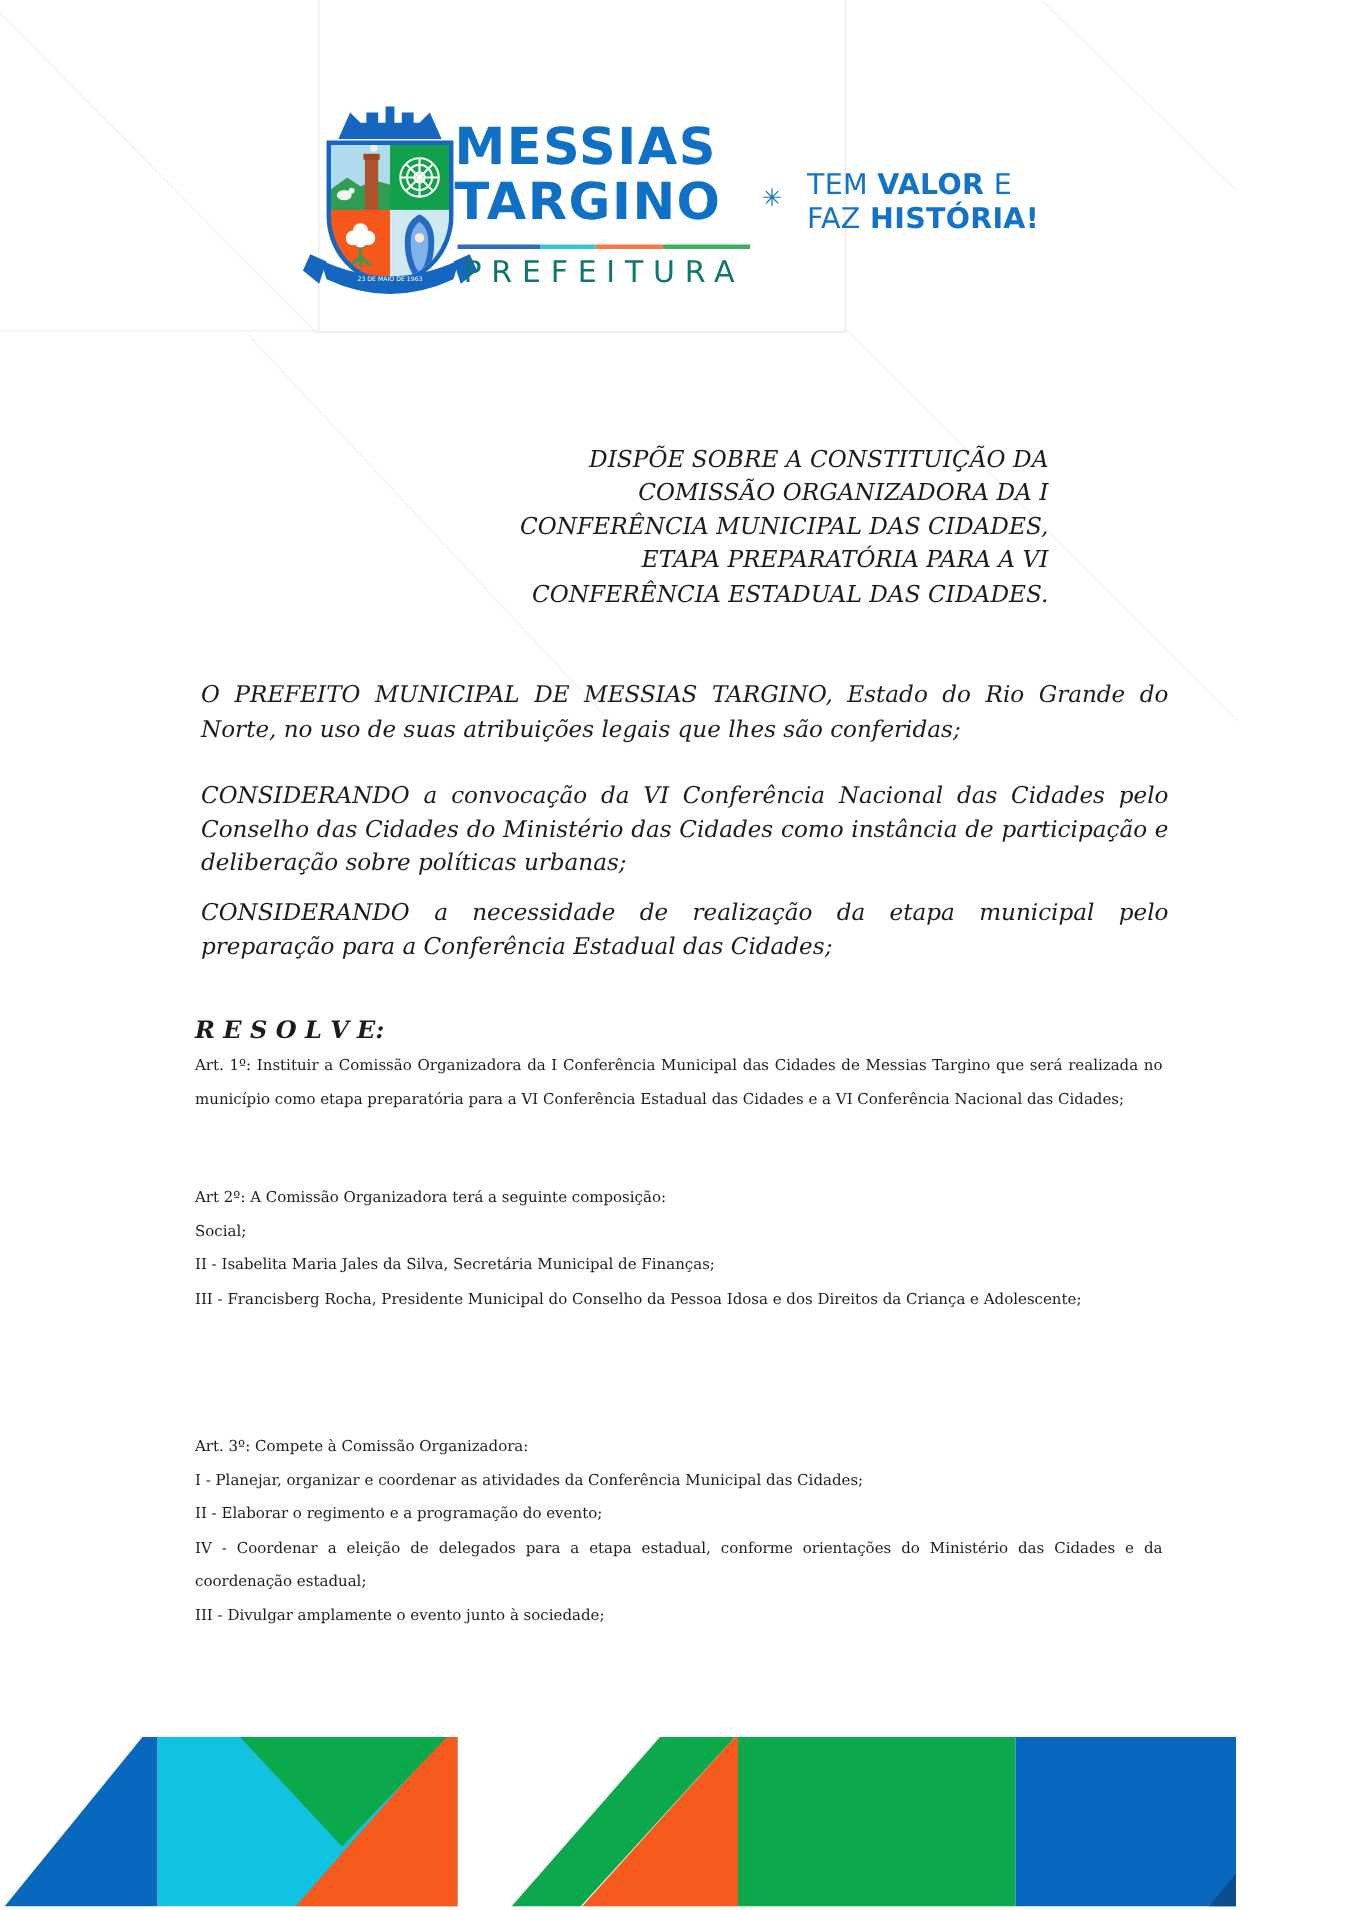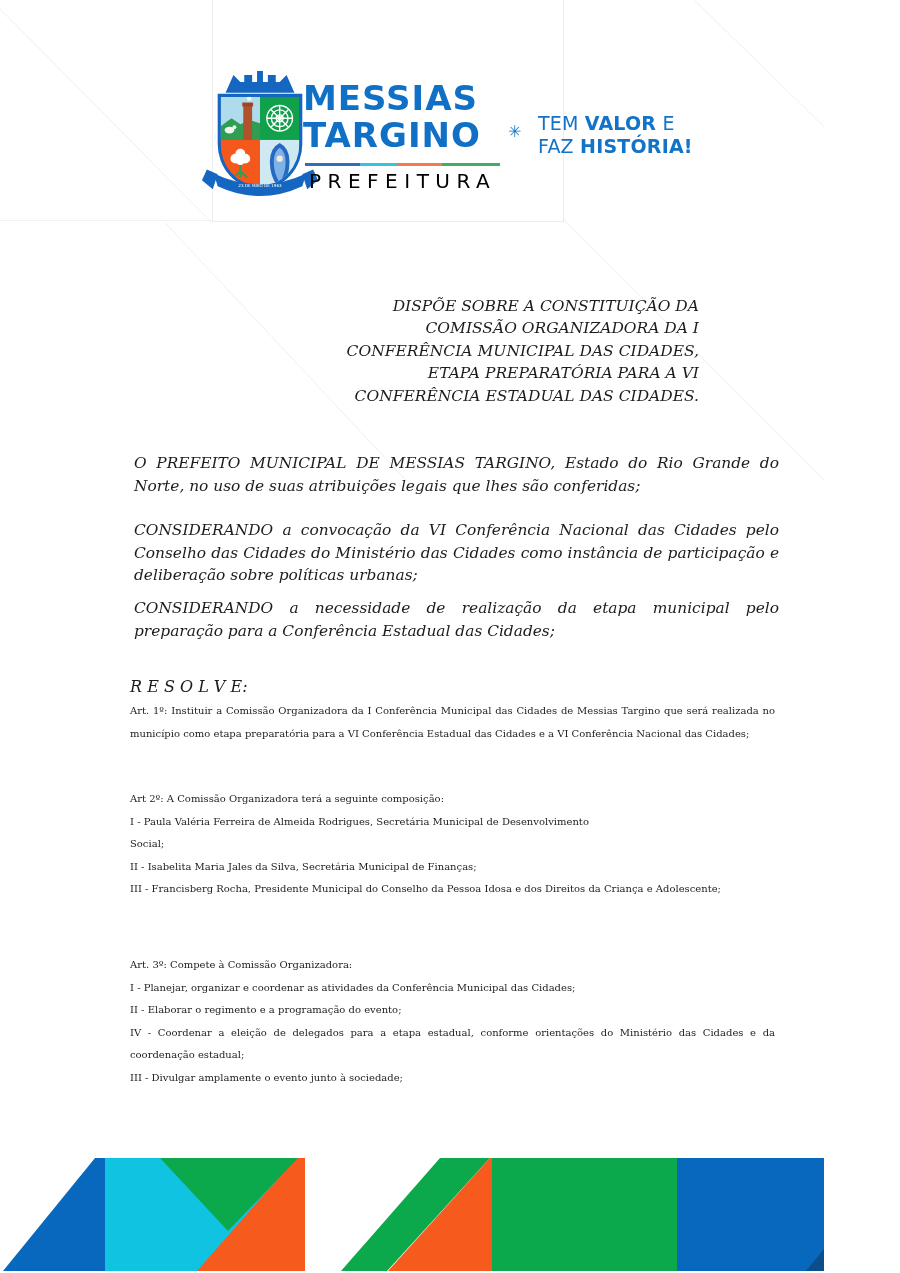--- a/index.html
+++ b/index.html
@@ -14,36 +14,36 @@
   .crest{position:absolute;left:199px;top:66px;width:122px;height:140px;}
   .brand{position:absolute;left:303px;top:80px;font-family:"DejaVu Sans", sans-serif;
     font-weight:bold;font-size:34px;line-height:37px;color:#0f70c5;letter-spacing:1px;}
   .brand-underline{position:absolute;left:305px;top:163px;width:195px;height:3px;font-size:0;}
   .brand-underline i{display:inline-block;height:3px;}
   .seg1{width:55px;background:#2f6eb6;}
   .seg2{width:37px;background:#33c5d8;}
   .seg3{width:45px;background:#f4794d;}
   .seg4{width:58px;background:#3fae63;}
   .prefeitura{position:absolute;left:309px;top:169px;font-family:"DejaVu Sans", sans-serif;
-    font-size:20px;letter-spacing:6.5px;color:#000000;}
+    font-size:20px;letter-spacing:6.5px;color:#0f766e;}
   .asterisk{position:absolute;left:508px;top:122px;font-family:"DejaVu Sans", sans-serif;
     font-size:16px;color:#1273c9;}
   .slogan{position:absolute;left:538px;top:112px;font-family:"DejaVu Sans", sans-serif;
     font-size:19px;line-height:23px;color:#1273c9;letter-spacing:0.2px;}
   .slogan b{font-weight:bold;}
   
   .doc-title{position:absolute;left:130px;top:234px;font-weight:bold;font-style:italic;
     font-size:15.6px;color:#141414;}
   .summary{position:absolute;right:125px;top:295px;text-align:right;font-style:italic;
     font-size:15.5px;line-height:22.4px;color:#1c1c1c;}
   .para{position:absolute;left:130px;width:645px;margin:4px;text-align:justify;
     font-size:15.4px;line-height:22.5px;}
   .italic{font-style:italic;}
   .p1{top:448px;} .p2{top:515px;} .p3{top:593px;}
-  .resolve{position:absolute;left:130px;top:677px;font-weight:normal;font-style:italic;font-size:16px;}
+  .resolve{position:absolute;left:130px;top:677px;font-weight:bold;font-style:italic;font-size:16px;}
   .article{position:absolute;left:130px;width:645px;}
   .article p{margin:0;text-align:justify;font-size:10px;line-height:22.5px;}
   .art1{top:700px;} .art2{top:788px;} .art3{top:954px;}
   
   .footer-svg{position:absolute;left:0;top:1158px;width:900px;height:113px;display:block;}
 </style>
 </head>
 <body>
 
 <div class="page">
@@ -121,21 +121,20 @@
   <p class="para italic p2">CONSIDERANDO a convocação da VI Conferência Nacional das Cidades pelo Conselho das Cidades do Ministério das Cidades como instância de participação e deliberação sobre políticas urbanas;</p>
   <p class="para italic p3">CONSIDERANDO a necessidade de realização da etapa municipal pelo preparação para a Conferência Estadual das Cidades;</p>
 
   <div class="resolve">R E S O L V E:</div>
 
   <div class="article art1">
     <p>Art. 1º: Instituir a Comissão Organizadora da I Conferência Municipal das Cidades de Messias Targino que será realizada no município como etapa preparatória para a VI Conferência Estadual das Cidades e a VI Conferência Nacional das Cidades;</p>
   </div>
   <div class="article art2">
     <p>Art 2º: A Comissão Organizadora terá a seguinte composição:</p>
-    <p>I - Paula Valéria Ferreira de Almeida Rodrigues, Secretária Municipal de Desenvolvimento</p>
     <p>Social;</p>
     <p>II - Isabelita Maria Jales da Silva, Secretária Municipal de Finanças;</p>
     <p>III - Francisberg Rocha, Presidente Municipal do Conselho da Pessoa Idosa e dos Direitos da Criança e Adolescente;</p>
   </div>
   <div class="article art3">
     <p>Art. 3º: Compete à Comissão Organizadora:</p>
     <p>I - Planejar, organizar e coordenar as atividades da Conferência Municipal das Cidades;</p>
     <p>II - Elaborar o regimento e a programação do evento;</p>
     <p>IV - Coordenar a eleição de delegados para a etapa estadual, conforme orientações do Ministério das Cidades e da coordenação estadual;</p>
     <p>III - Divulgar amplamente o evento junto à sociedade;</p>

